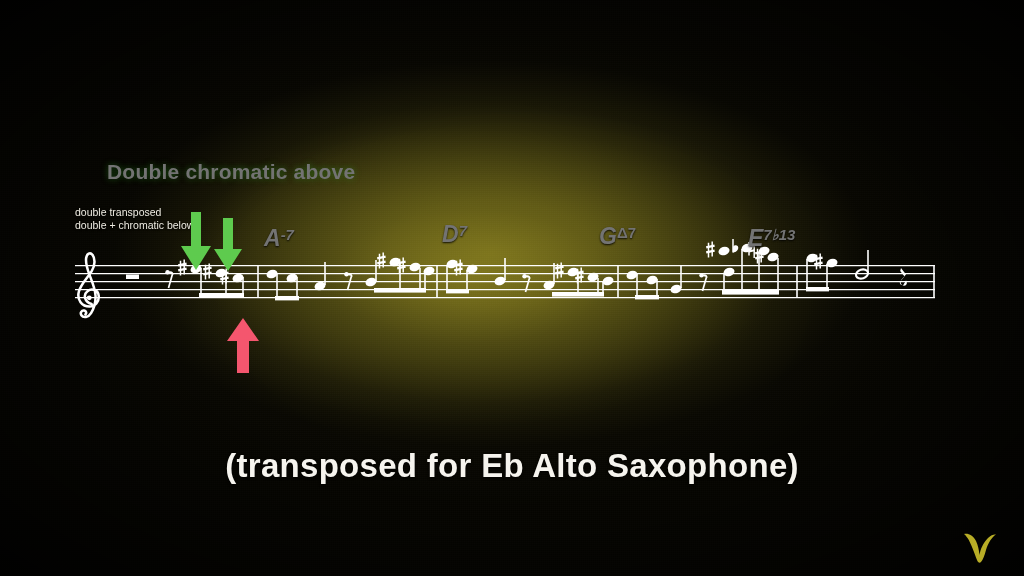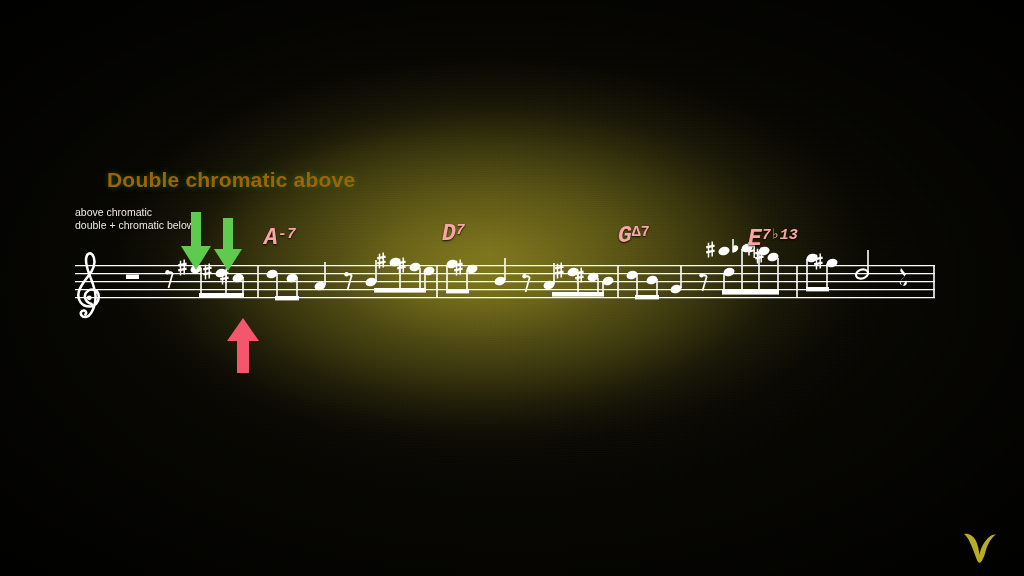--- a/index.html
+++ b/index.html
@@ -63,24 +63,23 @@
   }
 
   
   .title-green {
     position: absolute;
     left: 107px;
     top: 160px;
     font-size: 21px;
     font-weight: 600;
     letter-spacing: 0.2px;
-    color: #a16207;
+    color: #737373;
     text-shadow: 0 0 6px rgba(40,140,30,0.55);
     white-space: nowrap;
-    margin-top: 8px;
   }
   .title-red {
     position: absolute;
     left: 163px;
     top: 384px;
     font-size: 19px;
     font-weight: 600;
     letter-spacing: 0.2px;
     color: #f4607a;
     text-shadow: 0 0 6px rgba(160,20,40,0.5);
@@ -117,22 +116,22 @@
   
   #score {
     position: absolute;
     left: 0;
     top: 0;
   }
 
   
   .chord {
     position: absolute;
-    color: #fca5a5;
-    font-family: Liberation Mono, monospace;
+    color: #737373;
+    font-family: Liberation Sans, sans-serif;
     font-weight: 700;
     white-space: nowrap;
     text-shadow: 0 1px 2px rgba(0,0,0,0.85);
   }
   .chord .root { font-size: 23px; font-style: italic; }
   .chord .ext  { font-size: 15px; vertical-align: super; font-style: italic; }
   .chord .tri  { font-size: 15px; vertical-align: super; }
 
   
   .watermark {
@@ -348,31 +347,31 @@
       </g>
     </g>
   </svg>
 
   <div class="chord" style="left:264px; top:225px;">
     <span class="root">A</span><span class="ext">-7</span>
   </div>
   <div class="chord" style="left:442px; top:221px;">
     <span class="root">D</span><span class="ext">7</span>
   </div>
-  <div class="chord" style="left:618px; top:223px;">
+  <div class="chord" style="left:599px; top:223px;">
     <span class="root">G</span><span class="tri">Δ7</span>
   </div>
   <div class="chord" style="left:748px; top:225px;">
     <span class="root">E</span><span class="ext">7♭13</span>
   </div>
 
   <div class="title-green">Double chromatic above</div>
 
   <div class="small-note">
-    <div>above chromatic</div>
+    <div>double transposed</div>
     <div>double + chromatic below</div>
   </div>
 
   <div class="arrow" style="left:180px; top:212px;">
     <svg width="32" height="62" viewBox="0 0 32 62">
       <path d="M11,0 L21,0 L21,34 L31,34 L16,58 L1,34 L11,34 Z" fill="#5ecb4e"></path>
     </svg>
   </div>
 
   <div class="arrow" style="left:213px; top:218px;">
@@ -381,20 +380,21 @@
     </svg>
   </div>
 
   <div class="arrow" style="left:226px; top:318px;">
     <svg width="34" height="56" viewBox="0 0 34 56">
       <path d="M17,0 L33,23 L23,23 L23,55 L11,55 L11,23 L1,23 Z" fill="#f4566e"></path>
     </svg>
   </div>
 
 
+  <div class="caption">(transposed for Eb Alto Saxophone)</div>
 
   <div class="watermark">
     <svg width="44" height="44" viewBox="0 0 44 44">
       <path d="M6,12 C10,11 15,13 18,19 C20,23 21,28 21.5,33
                C22.5,27 25,21 30,16 C33,13 36,12 38,12.5
                C34,15 30,21 28,28 C26.5,33.5 25,38 23,40
                C21.5,41.5 20,40.5 19,38 C16.5,31.5 13,21 9.5,16
                C8.5,14.5 7.2,13 6,12 Z" fill="#c8bc2a"></path>
     </svg>
   </div>

